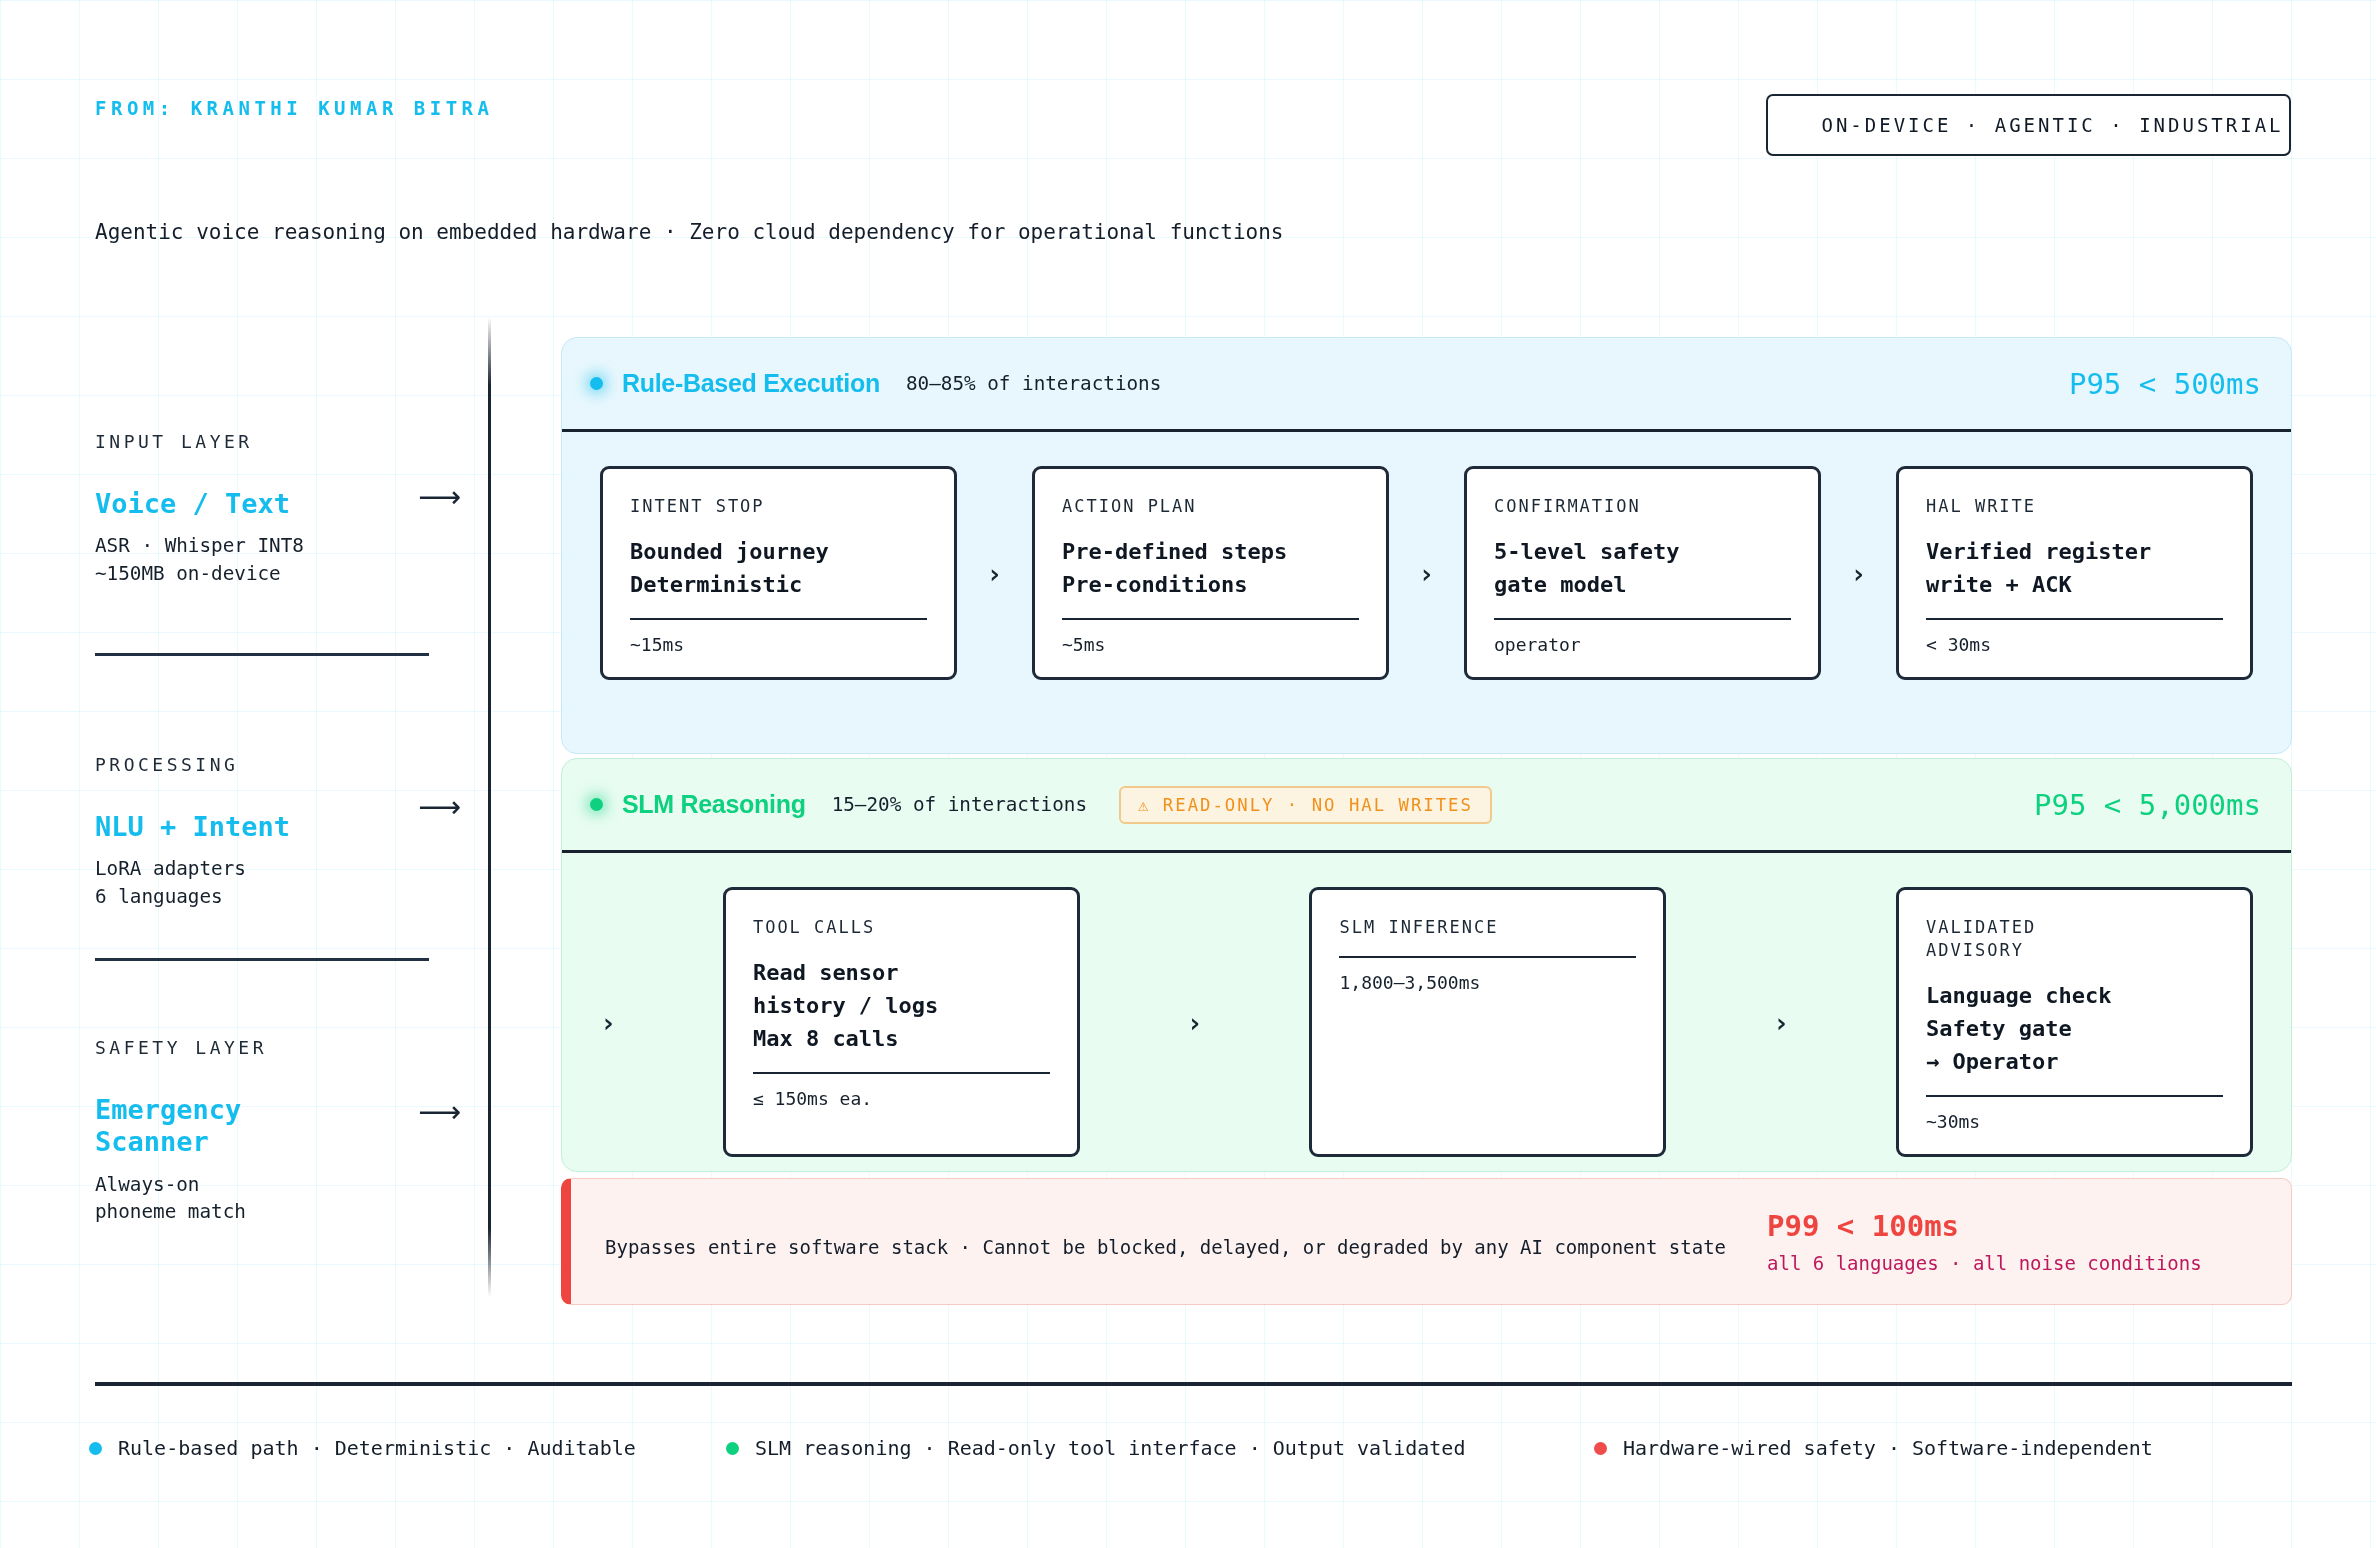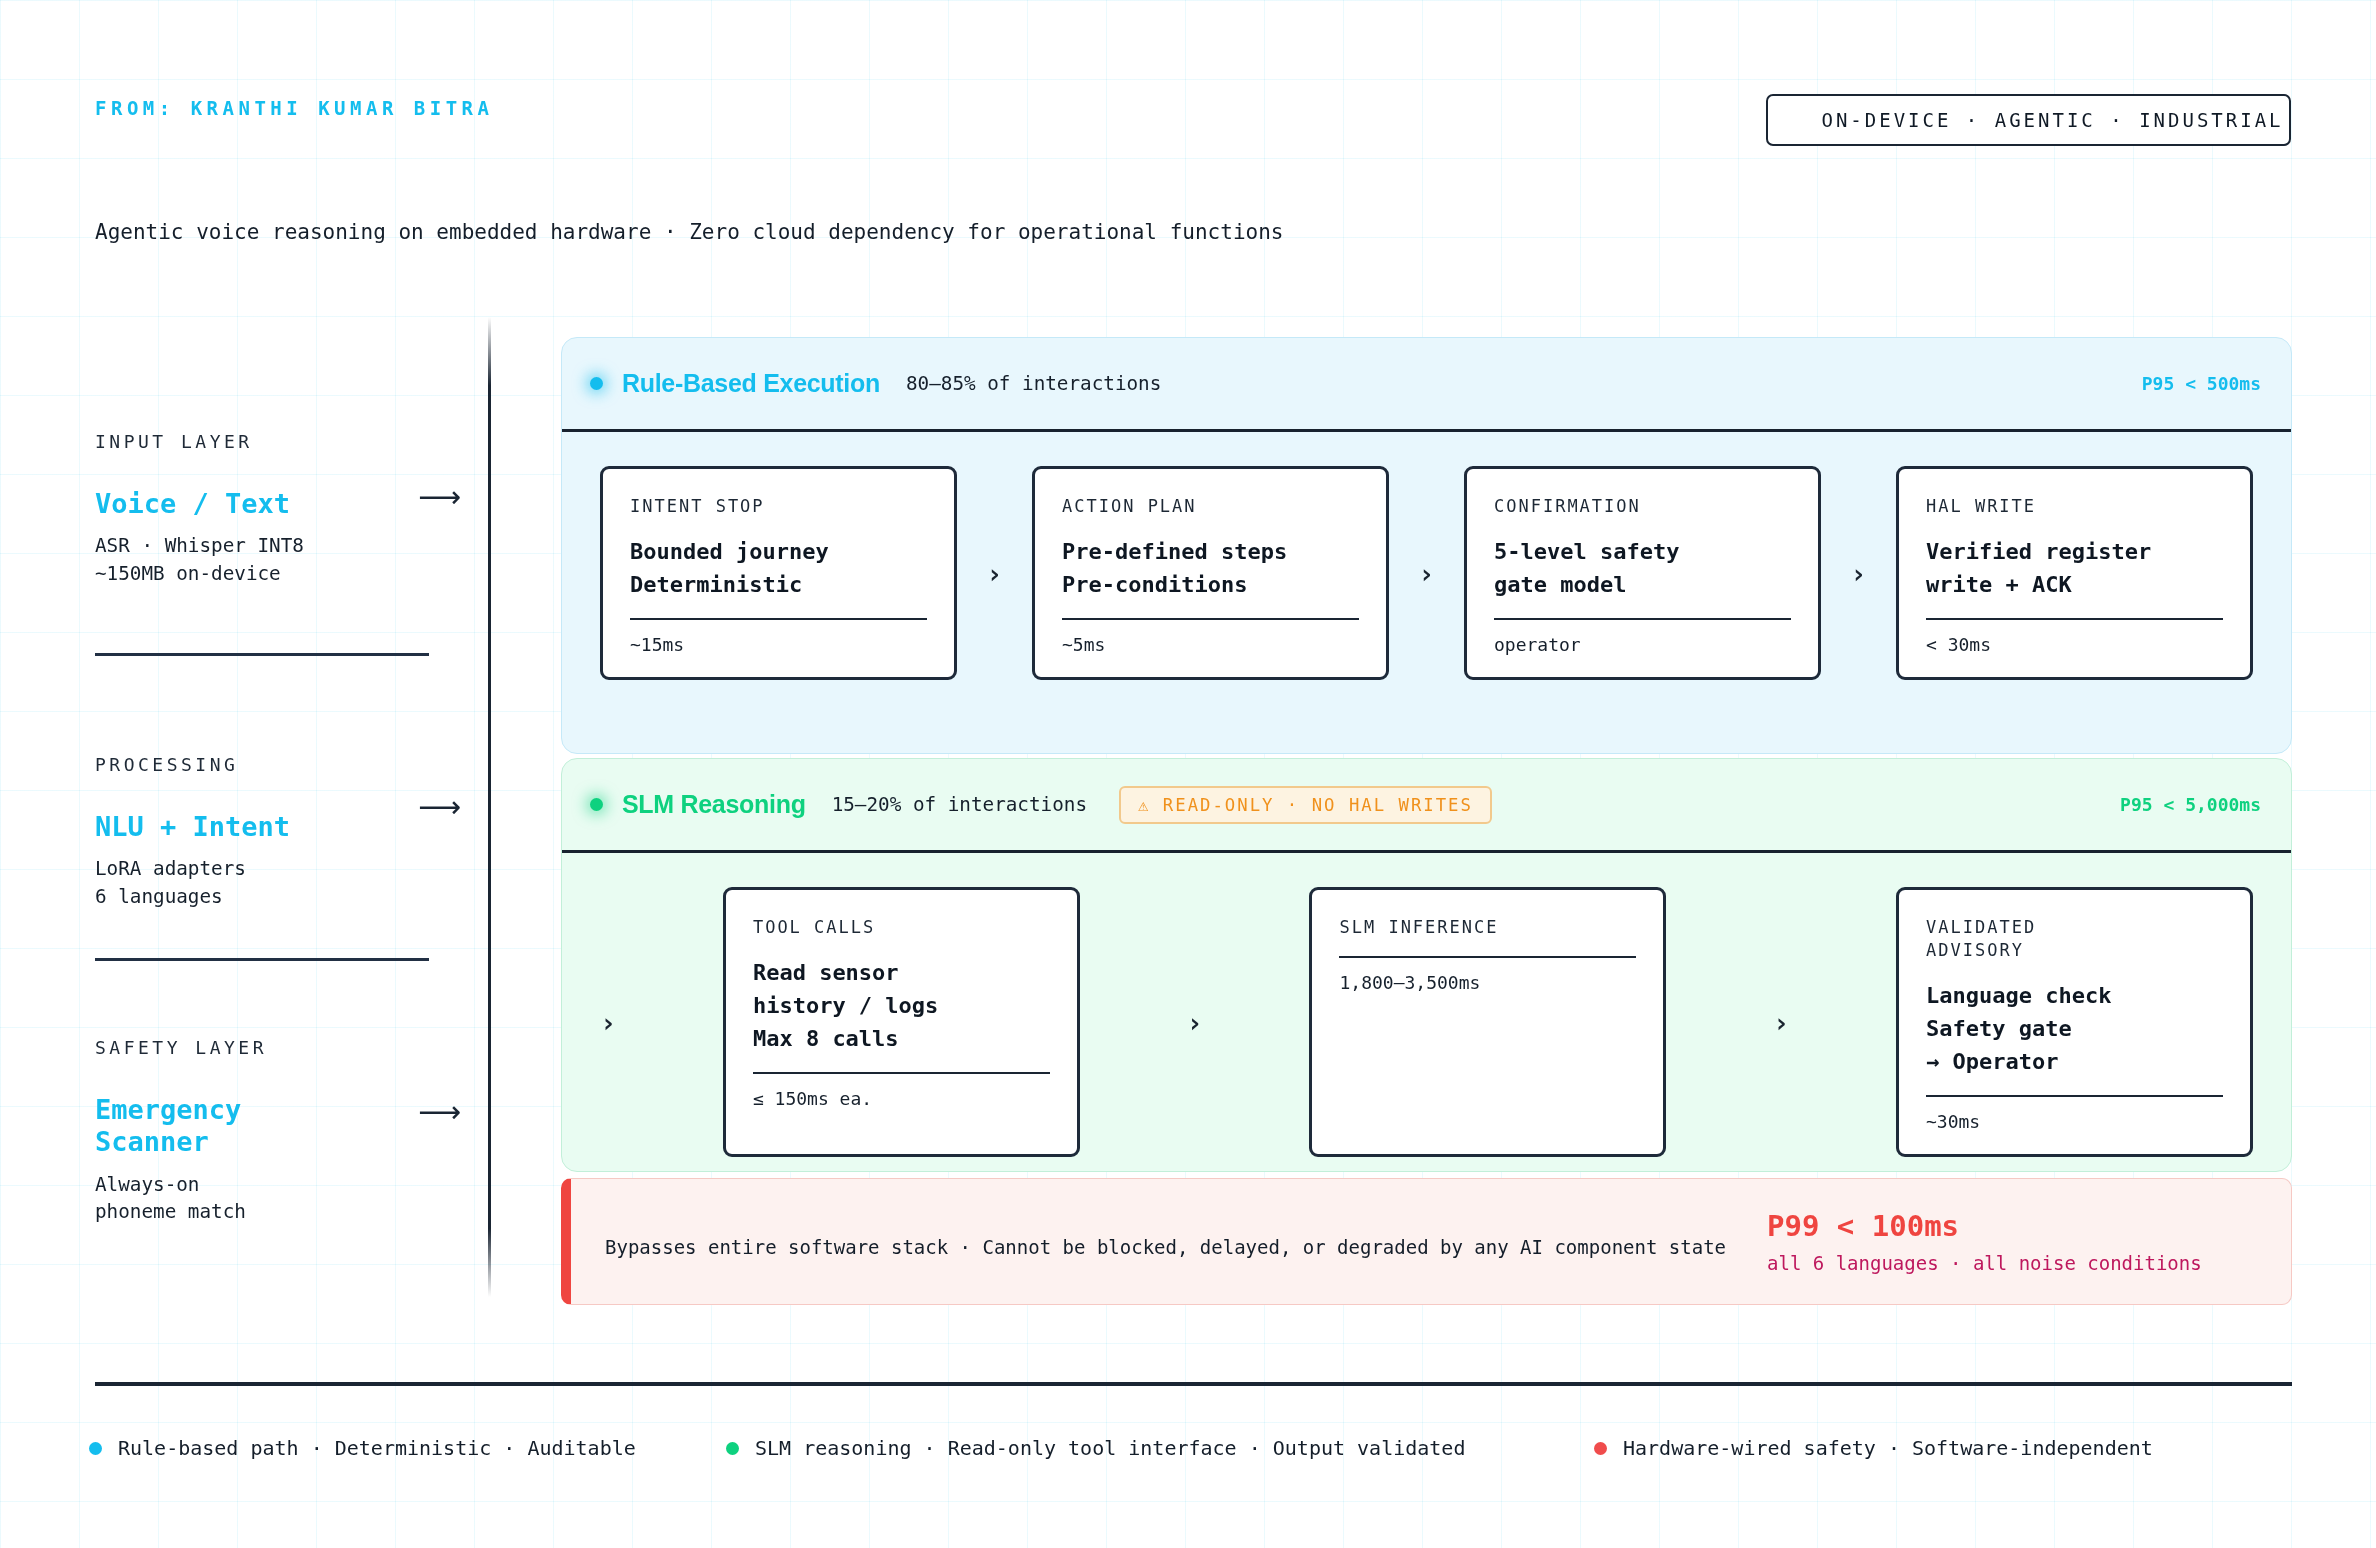--- a/index.html
+++ b/index.html
@@ -12,21 +12,21 @@
     background-size:79px 79px;
     font-family:"DejaVu Sans Mono","Liberation Mono",monospace;
     color:#101a26;
   }
   .abs{position:absolute;}
   
   .from{left:95px;top:97px;font-size:19px;font-weight:bold;letter-spacing:4.5px;color:#14bdee;}
   .title{left:93px;top:135px;font-family:"Liberation Sans","DejaVu Sans",sans-serif;
          font-size:47px;font-weight:bold;letter-spacing:-1px;color:#0d1520;}
   .subtitle{left:95px;top:220px;font-size:21px;color:#141e2a;}
-  .top-badge{left:1766px;top:94px;width:525px;height:52px;box-sizing:border-box;
+  .top-badge{left:1766px;top:94px;width:525px;height:62px;box-sizing:border-box;
     border:2.5px solid #1a2533;border-radius:7px;display:flex;align-items:center;justify-content:center;
     font-size:19px;letter-spacing:3px;color:#101a26;background:#ffffff;padding-left:48px;}
   
   .side-group{left:95px;width:342px;}
   .side-label{font-size:18px;letter-spacing:3.5px;color:#1f2a37;}
   .side-title{margin-top:36px;font-size:27px;font-weight:bold;color:#14bdee;white-space:pre-line;line-height:1.2;}
   .side-desc{margin-top:12px;font-size:19.3px;line-height:1.42;color:#16202c;white-space:pre-line;}
   .side-hr{left:95px;width:334px;height:3px;background:#223044;}
   .side-arrow{left:417px;width:44px;text-align:right;font-size:30px;color:#1a2533;font-family:"DejaVu Sans","Liberation Sans",sans-serif;}
   .v-divider{left:488px;top:317px;width:3px;height:980px;
@@ -39,21 +39,21 @@
     border-bottom:3.5px solid #18222f;}
   .dot{width:13px;height:13px;border-radius:50%;margin-right:19px;flex:0 0 auto;}
   .dot.cyan{background:#14bdee;box-shadow:0 0 14px 4px rgba(20,189,238,0.55);}
   .dot.green{background:#0ed17f;box-shadow:0 0 14px 4px rgba(14,209,127,0.5);}
   .panel-title{font-family:"Liberation Sans","DejaVu Sans",sans-serif;font-size:25px;font-weight:bold;letter-spacing:-0.3px;}
   .panel.rule .panel-title{color:#14bdee;}
   .panel.slm .panel-title{color:#0ed17f;}
   .panel-share{margin-left:26px;font-size:19.3px;color:#16202c;}
   .warn-badge{margin-left:32px;padding:7px 17px;border:2px solid #f2c98c;border-radius:6px;
     background:#fdf3e1;color:#f0911c;font-size:17.3px;letter-spacing:2px;}
-  .panel-latency{margin-left:auto;font-size:18px;font-weight:bold;}
+  .panel-latency{margin-left:auto;font-size:29px;font-weight:normal;}
   .panel.rule .panel-latency{color:#14bdee;}
   .panel.slm .panel-latency{color:#0ed17f;}
   .panel-body{display:flex;align-items:stretch;justify-content:space-between;}
   .panel.rule .panel-body{padding:34px 38px 73px 38px;}
   .panel.slm .panel-body{padding:34px 38px 14px 38px;}
   .card{width:357px;box-sizing:border-box;background:#ffffff;border:3px solid #1e2a3a;border-radius:9px;
     padding:26px 27px 22px 27px;display:flex;flex-direction:column;}
   .card-label{font-size:17px;letter-spacing:2px;color:#1d2835;white-space:pre-line;line-height:1.35;}
   .card-bodytext{margin-top:17px;font-size:22px;font-weight:bold;line-height:1.5;color:#0e1722;white-space:pre-line;}
   .card-divider{margin-top:17px;height:2.5px;background:#1a2533;}

